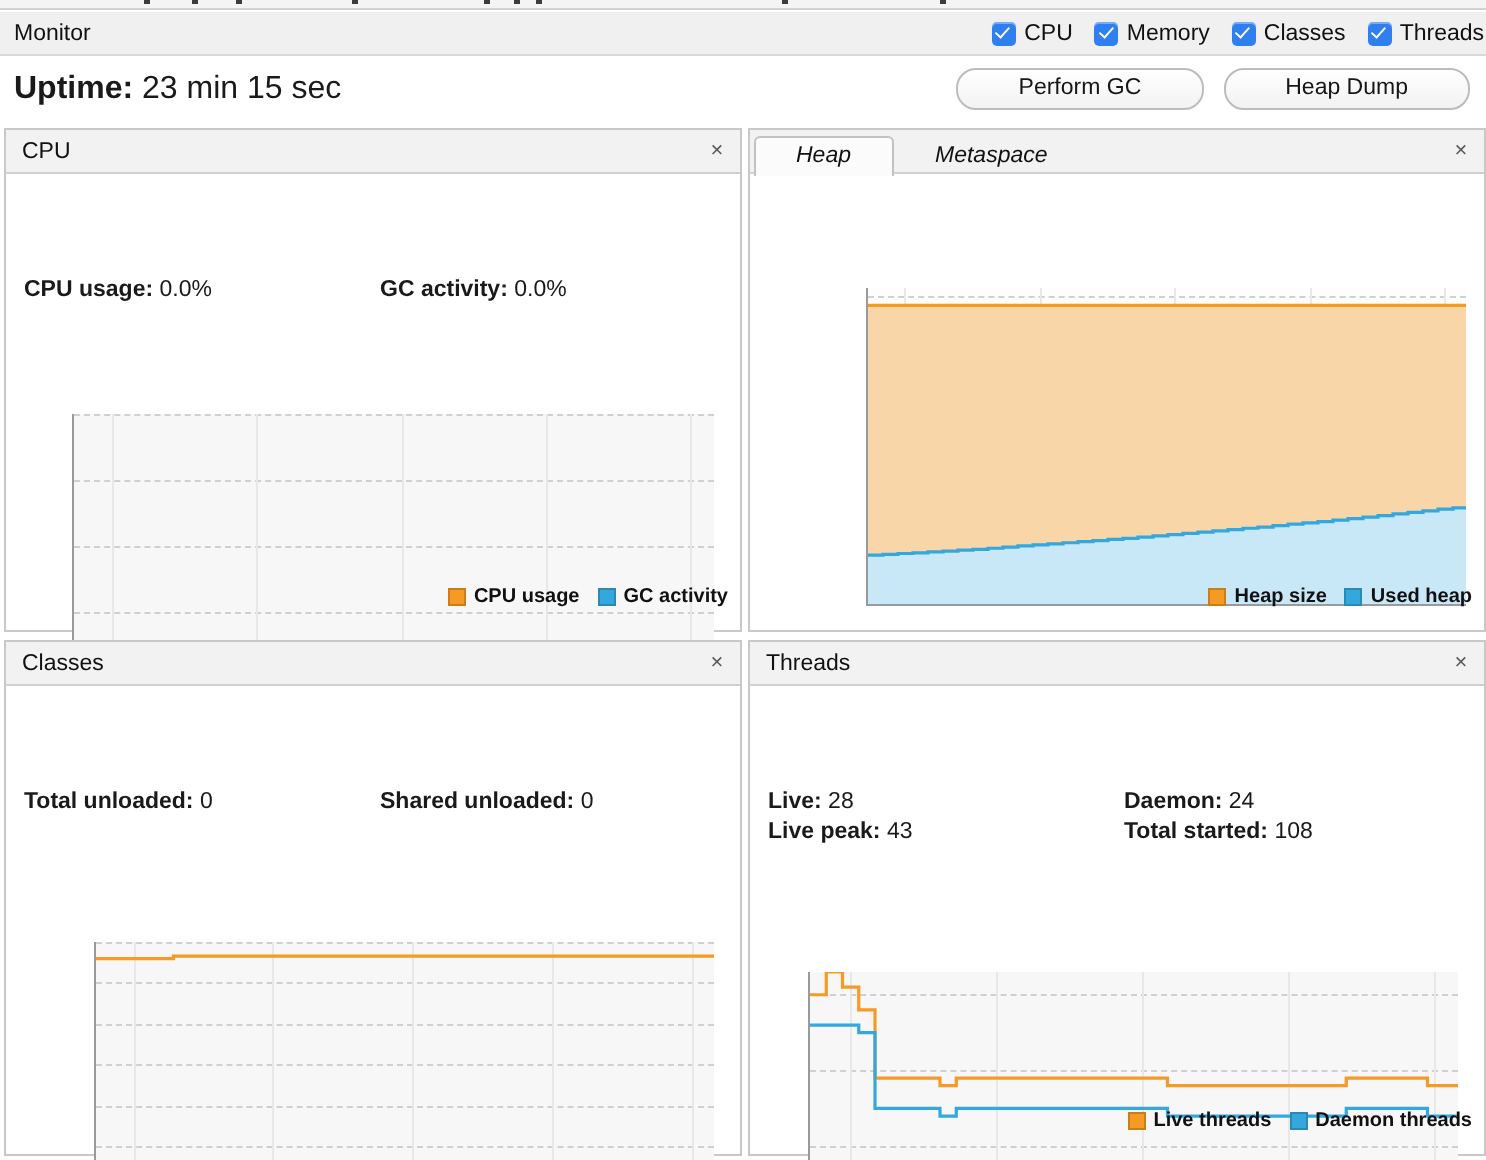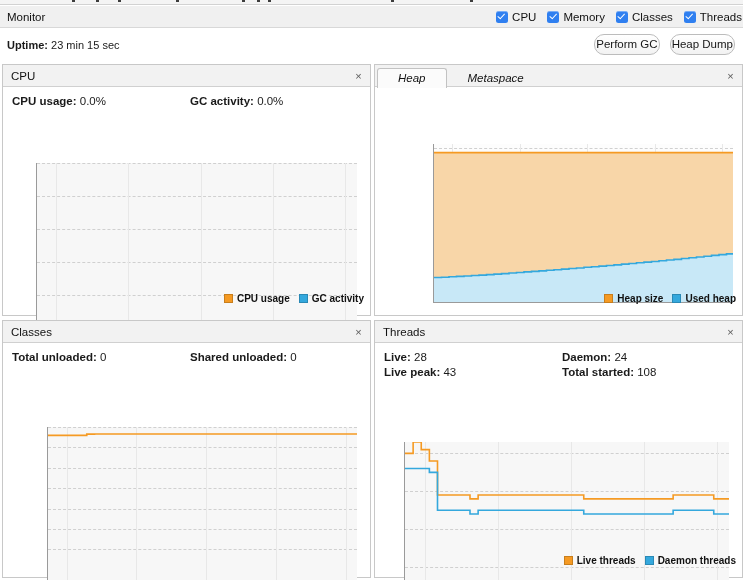--- a/index.html
+++ b/index.html
@@ -50,29 +50,29 @@
     border: solid #fff; border-width: 0 1.7px 1.7px 0;
     transform: rotate(42deg);
   }
   .chk-label { font-size: 11.5px; color: #111; white-space: nowrap; }
 
   
   .uptime-row {
     position: absolute; left: 0; top: 28px; width: 743px; height: 33px;
     background: #fff; display: flex; align-items: center;
   }
-  .uptime-text { margin-left: 7px; font-size: 11px; }
+  .uptime-text { margin-left: 7px; font-size: 16px; }
   .uptime-text b { font-weight: bold; }
   .action-btns {
     margin-left: auto; display: flex; gap: 10px; padding-right: 8px;
   }
   .pill-btn {
     border: 1px solid #bcbcbc; border-radius: 10px;
     background: linear-gradient(#ffffff, #f2f2f2);
-    padding: 3px 1px 4px; font-size: 11.5px; color: #161616;
+    padding: 3px 30px 4px; font-size: 11.5px; color: #161616;
     font-family: inherit; cursor: default; white-space: nowrap;
   }
 
   
   .panel {
     position: absolute;
     background: #fff;
     border: 1px solid #c8c8c8;
   }
   .panel-cpu      { left: 2px;   top: 64px;  width: 369px; height: 252px; }
@@ -99,21 +99,21 @@
     border: 1px solid transparent; border-bottom: none;
     border-radius: 3px 3px 0 0; cursor: default; white-space: nowrap; font-style: italic;
   }
   .tab.active {
     background: #fbfbfb; border-color: #c2c2c2;
     margin-bottom: -1px; padding-bottom: 4px;
   }
 
   
   .stats {
-    padding: 7px 0 3px 9px; font-size: 11.5px; line-height: 15px;
+    padding: 7px 0 3px 9px; font-size: 11.5px; line-height: 15px; margin-top: 44px;
   }
   .stats .srow { display: flex; }
   .stats .scol { width: 178px; }
   .stats b { font-weight: bold; }
 
   
   .chart { position: relative; }
   .plot {
     position: absolute; background: #f7f7f7;
     border-left: 1px solid #9a9a9a;

